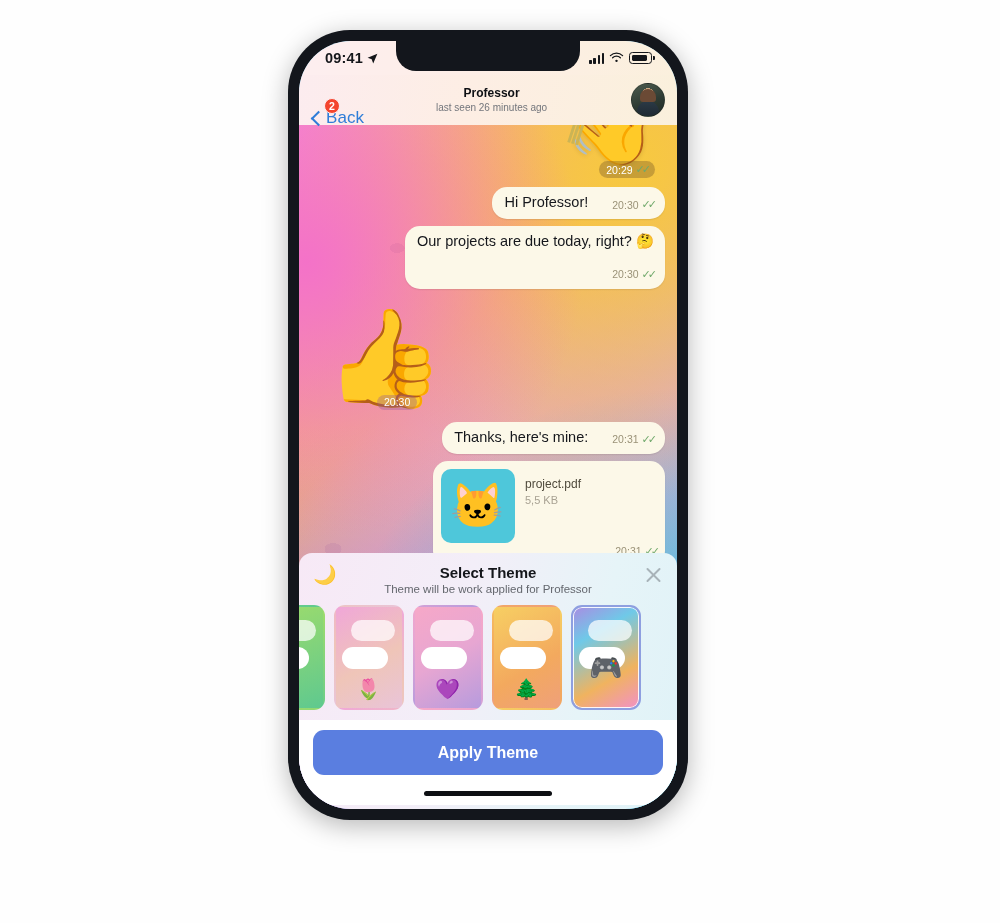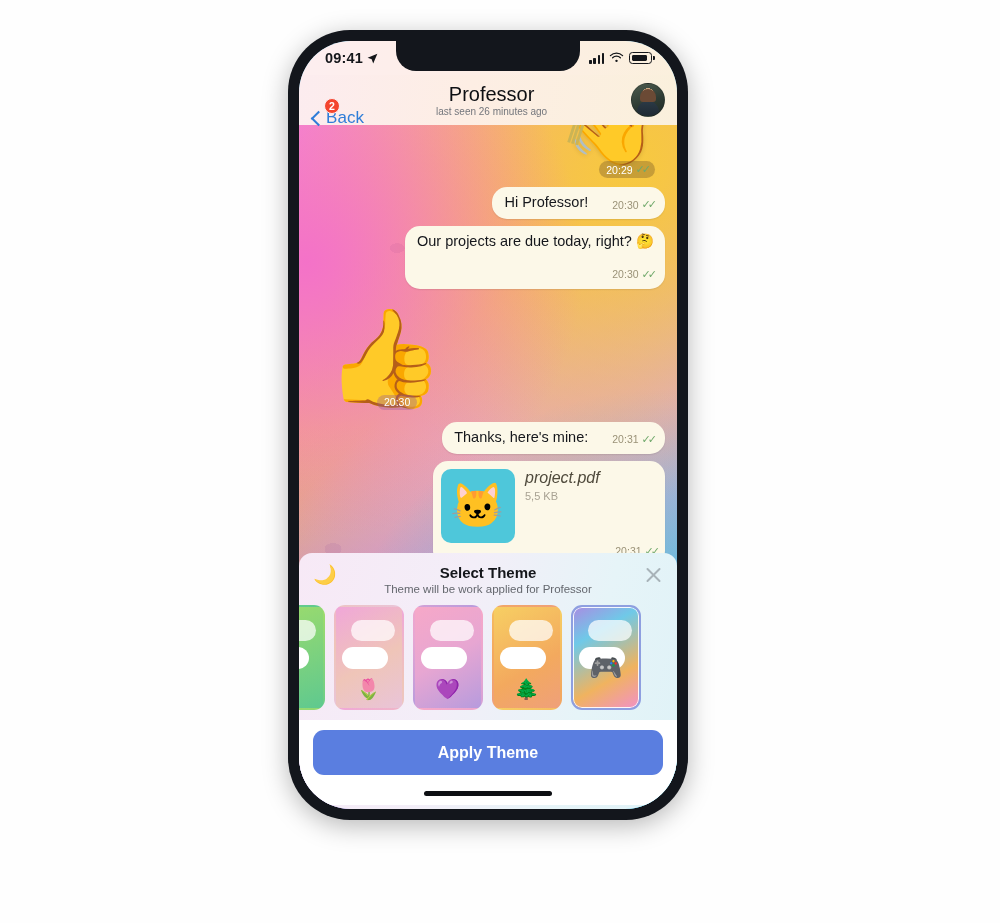--- a/index.html
+++ b/index.html
@@ -63,21 +63,21 @@
   .chev { width:11px;height:11px;border-left:2.6px solid #2f7dd8;border-bottom:2.6px solid #2f7dd8;
           transform: rotate(45deg); margin-right:1px; }
   .back-label { color:#2f7dd8; font-size:17px; letter-spacing:.1px; }
   .badge {
     position:absolute; left:11px; top:-10px;
     min-width:16px;height:16px;border-radius:9px;background:#f4452e;color:#fff;
     font-size:10.5px;font-weight:bold;display:flex;align-items:center;justify-content:center;
     padding:0 4px; border:1.5px solid #fdeef0;
   }
   .hdr-center { flex:1; text-align:center; line-height:1.12; margin-left:-12px; }
-  .hdr-name { font-size:20px; font-weight:normal; color:#0d0f13; }
+  .hdr-name { font-size:12px; font-weight:bold; color:#0d0f13; }
   .hdr-sub { font-size:10px; color:#73767c; margin-top:1px; }
   .avatar {
     width:34px;height:34px;border-radius:50%;overflow:hidden;flex:0 0 34px;
     background: radial-gradient(circle at 50% 32%, #cfa882 0 22%, transparent 23%),
                 linear-gradient(160deg,#4c5b4e 0%,#2e3b33 55%,#1f2a25 100%);
     position: relative; border:1px solid rgba(0,0,0,.12);
   }
   .avatar::after{
     content:""; position:absolute; left:50%; top:54%; transform:translateX(-50%);
     width:22px;height:20px;border-radius:11px 11px 4px 4px;
@@ -145,21 +145,21 @@
   
   .file-bubble{
     background:#fcf8e8; border-radius:15px; padding:8px; width:232px;
     box-shadow:0 1px 1.5px rgba(0,0,0,.09);
   }
   .file-inner{ display:flex; gap:10px; align-items:flex-start; }
   .file-thumb{
     width:74px;height:74px;border-radius:10px;background:#4ec7da;
     display:flex;align-items:center;justify-content:center;font-size:44px;flex:0 0 74px;
   }
-  .file-name{ font-size:16px;color:#4f4a3c; margin-top:0;font-style:italic;}
+  .file-name{ font-size:12px;color:#4f4a3c; margin-top:8px;}
   .file-size{ font-size:11px;color:#a8a293; margin-top:3px;}
   .file-meta{ display:flex;justify-content:flex-end; gap:3px; margin-top:2px; font-size:10.5px;color:#9a9277;}
 
   
   .sheet {
     position:absolute; left:0; right:0; bottom:0; z-index:20;
     border-top-left-radius:13px; border-top-right-radius:13px;
     background: linear-gradient(105deg,#f7e9f6 0%,#f3eef8 40%,#e6f4f8 72%,#dff2f7 100%);
     padding-bottom: 4px;
   }

